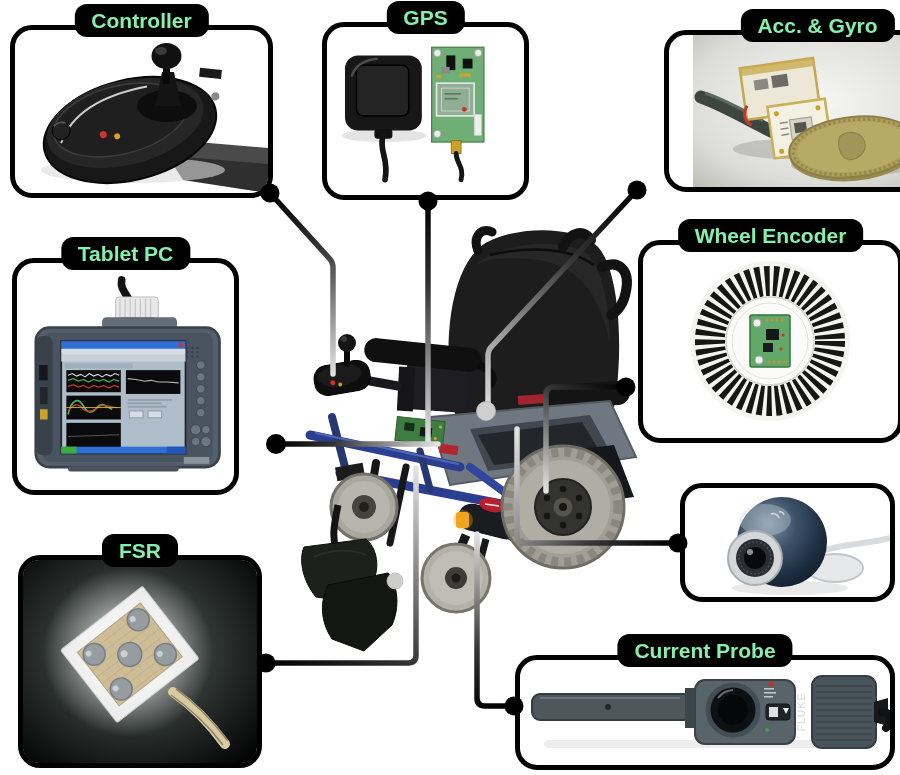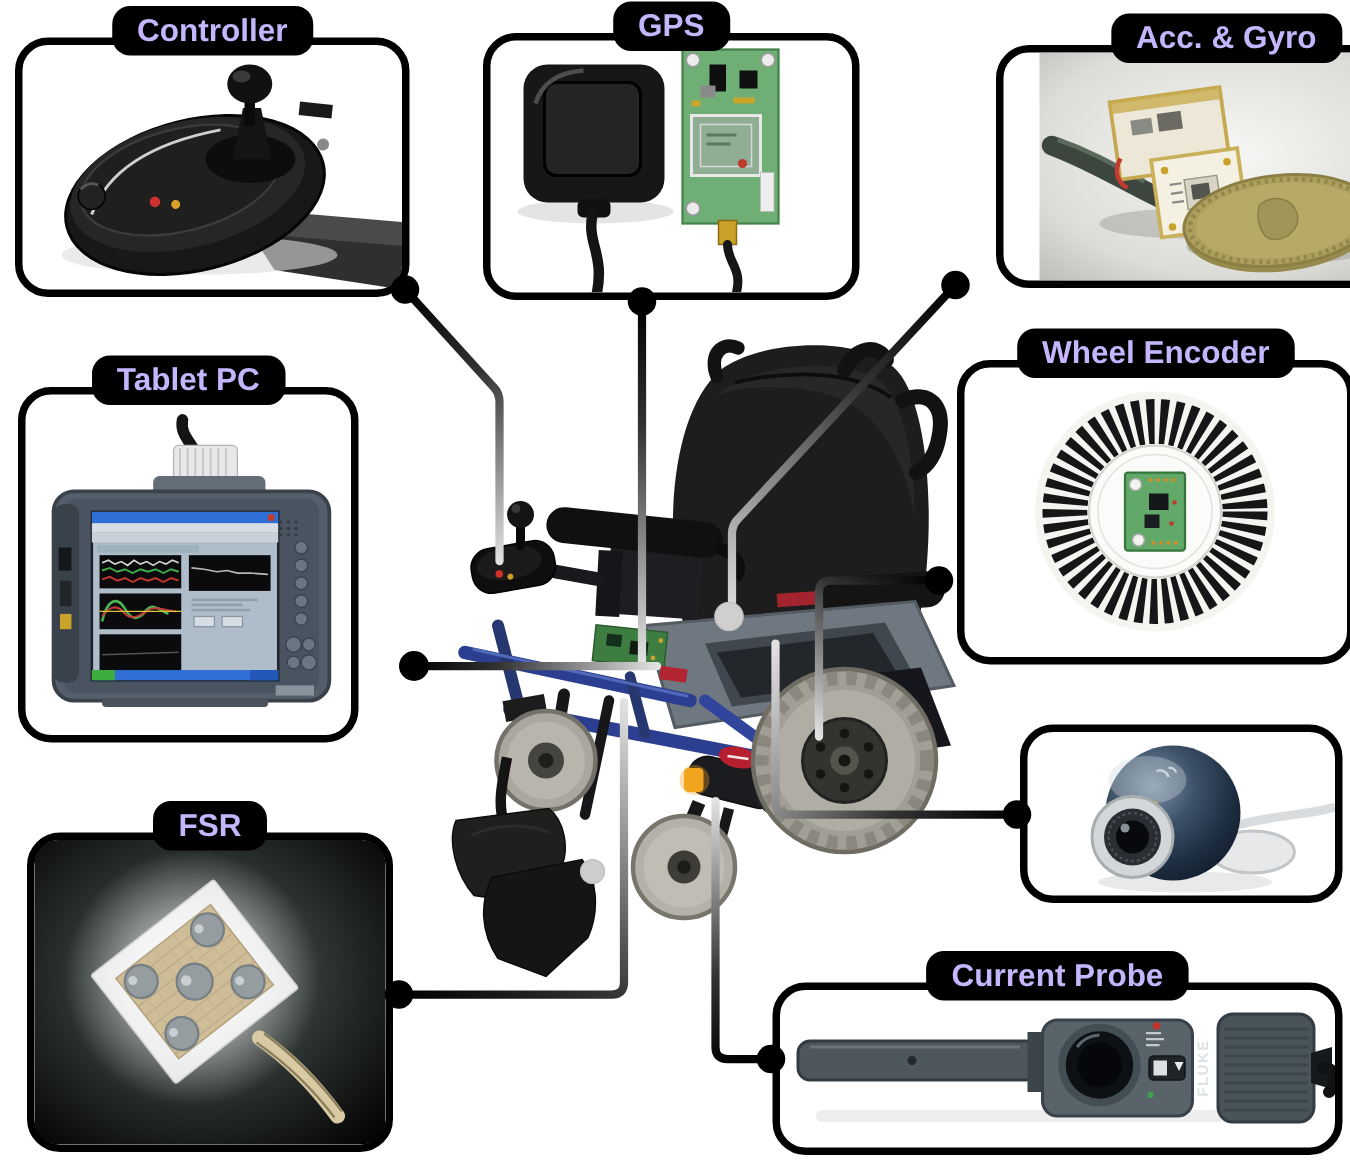--- a/index.html
+++ b/index.html
@@ -1,21 +1,21 @@
 <!DOCTYPE html>
 <html><head>
 <meta charset="utf-8">
 <style>
   html,body{margin:0;padding:0;background:#fff;}
   .canvas{position:relative;width:900px;height:775px;background:#ffffff;
           font-family:"Liberation Sans",sans-serif;overflow:hidden;}
   .callout{position:absolute;background:#fff;border:5px solid #000;border-radius:22px;
            box-sizing:border-box;z-index:2;}
   .pill{position:absolute;top:-26px;left:50%;transform:translateX(-50%);
-        background:#000;color:#c4b5fd;font-weight:bold;font-size:21px;line-height:1;
+        background:#000;color:#86efac;font-weight:bold;font-size:21px;line-height:1;
         padding:6px 17px;border-radius:12px;white-space:nowrap;z-index:4;}
   .photo{position:absolute;inset:0;border-radius:16px;overflow:hidden;}
   .photo svg{display:block;width:100%;height:100%;}
   #chair{position:absolute;left:280px;top:205px;width:370px;height:470px;z-index:1;}
   #wires{position:absolute;inset:0;z-index:5;pointer-events:none;}
 </style>
 </head>
 <body>
 
 <div class="canvas">
@@ -152,21 +152,21 @@
           <ellipse cx="152" cy="76" rx="30" ry="16" fill="#0d0d0d"></ellipse>
           <polygon points="140,76 147,42 159,42 166,76" fill="#141414"></polygon>
           <rect x="148" y="28" width="7" height="26" fill="#0a0a0a"></rect>
           <ellipse cx="151.5" cy="26" rx="15" ry="13" fill="#111"></ellipse>
           <ellipse cx="146" cy="21" rx="6" ry="4" fill="#3a3a3a"></ellipse>
         </g>
       </svg>
     </div>
   </div>
 
-  <div class="callout" style="left:322px;top:22px;width:251px;height:178px;">
+  <div class="callout" style="left:322px;top:22px;width:207px;height:178px;">
     <div class="pill">GPS</div>
     <div class="photo">
       <svg viewBox="0 0 241 168">
         <ellipse cx="70" cy="114" rx="52" ry="8" fill="#e4e4e4"></ellipse>
         <g>
           <rect x="22" y="16" width="94" height="92" rx="16" fill="#171717"></rect>
           <rect x="36" y="28" width="64" height="62" rx="8" fill="#242424" stroke="#000" stroke-width="2"></rect>
           <path d="M30,42 Q36,22 62,20" stroke="#4d4d4d" stroke-width="3" fill="none"></path>
           <rect x="58" y="106" width="22" height="12" rx="4" fill="#101010"></rect>
           <path d="M68,116 C64,135 76,142 71,168" stroke="#141414" stroke-width="7" fill="none" stroke-linecap="round"></path>

